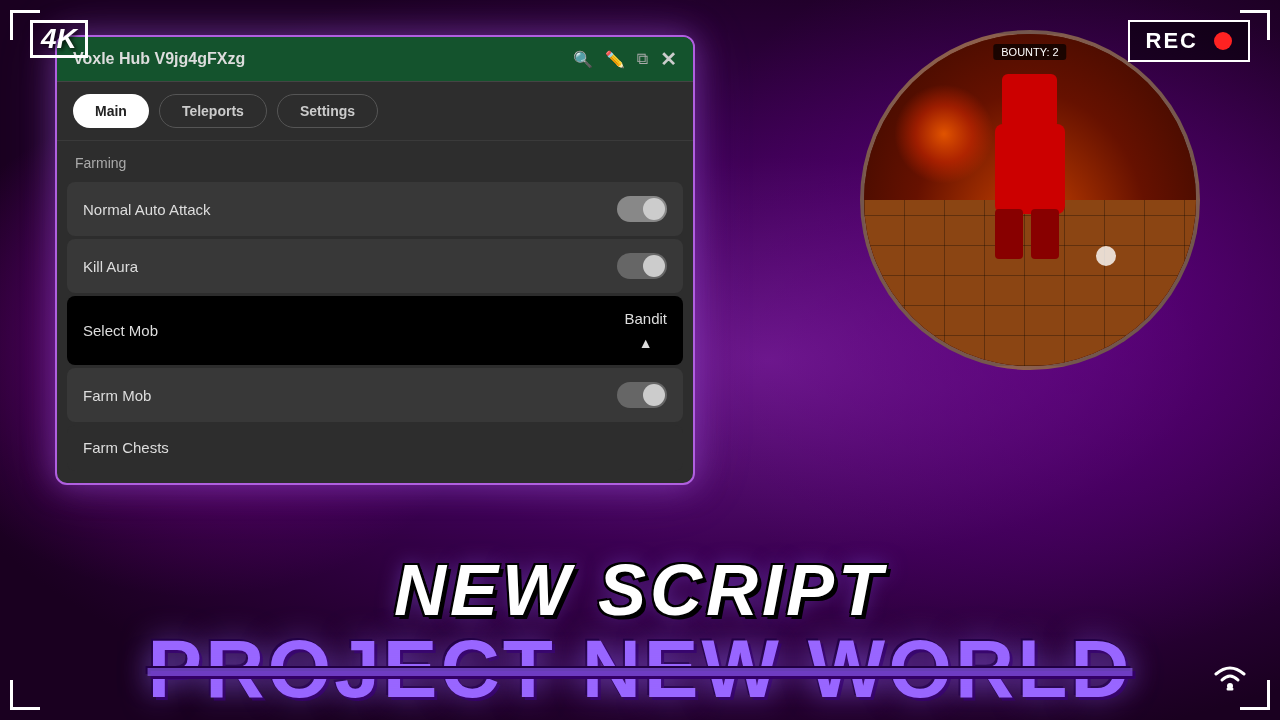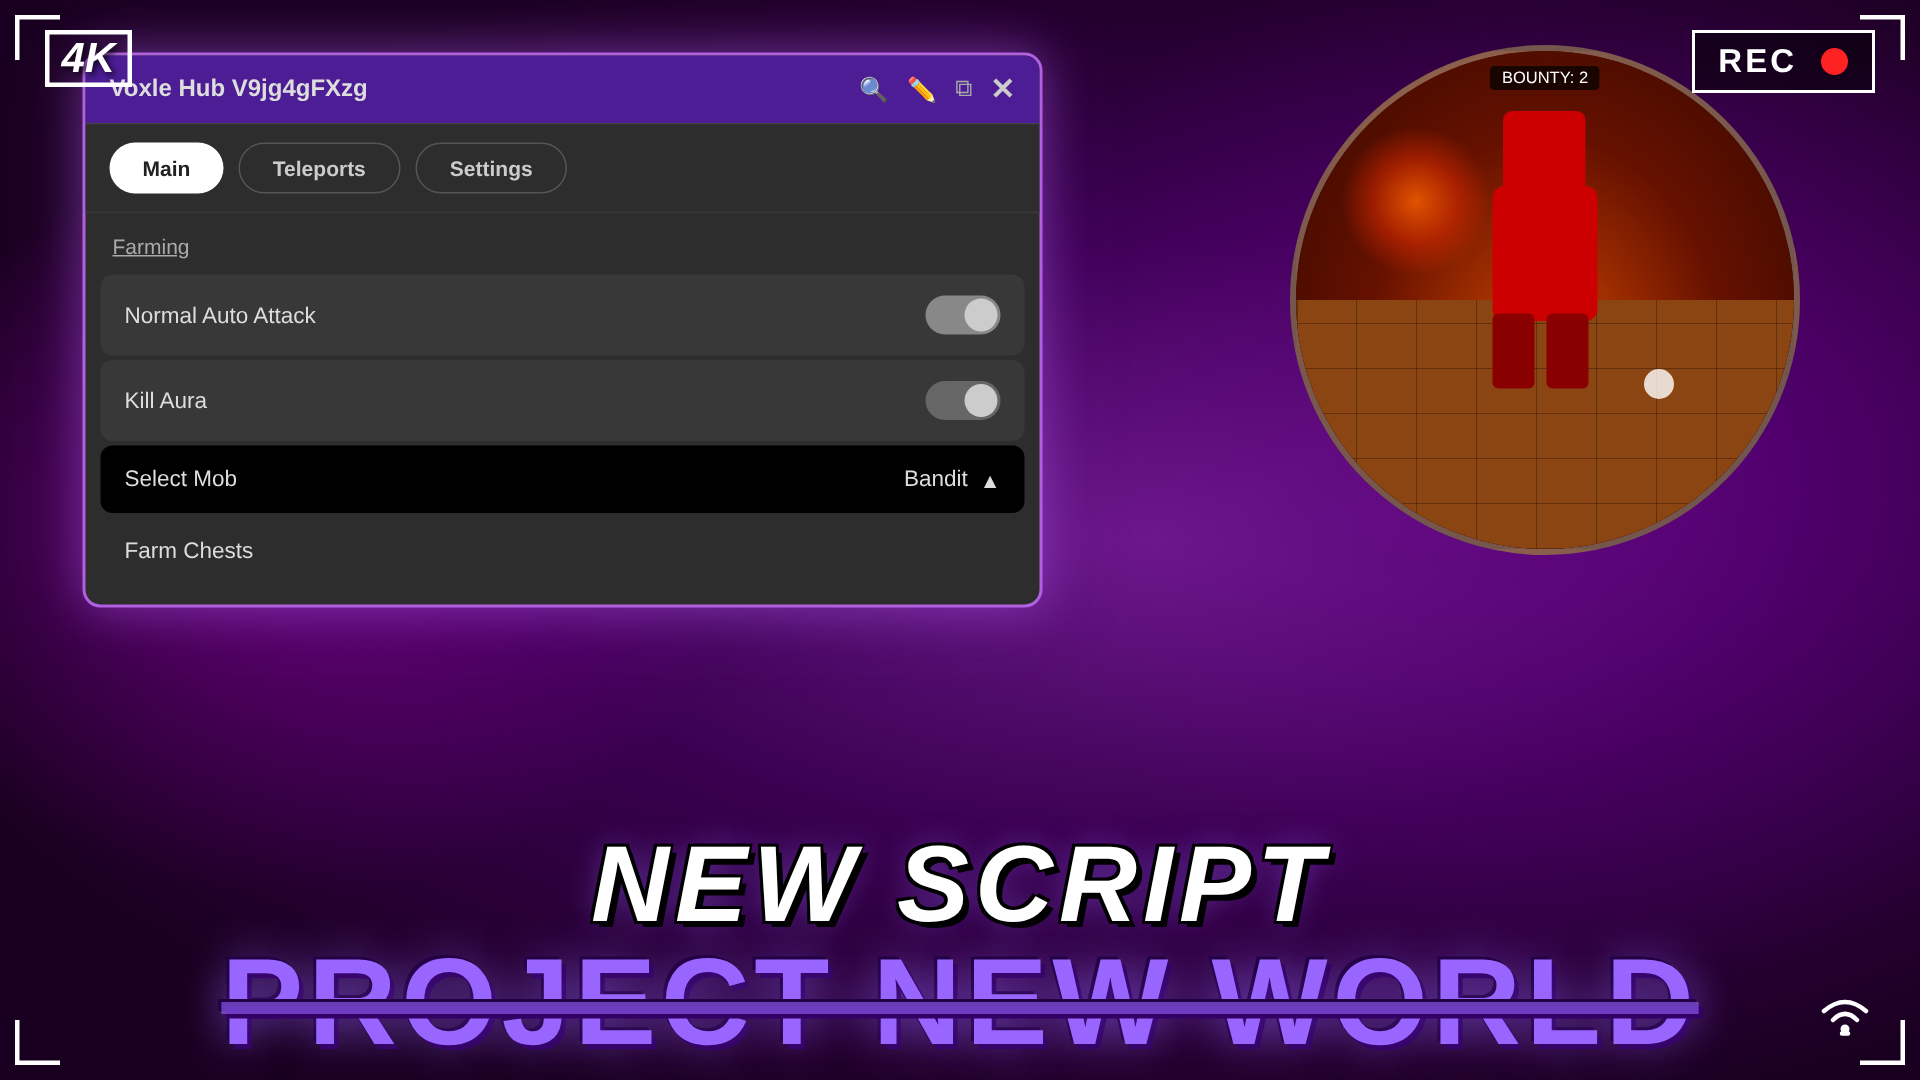--- a/index.html
+++ b/index.html
@@ -206,21 +206,21 @@
       width: 640px;
       background: #2d2d2d;
       border-radius: 12px;
       border: 2px solid #b060e0;
       z-index: 8;
       box-shadow: 0 0 30px rgba(160, 80, 220, 0.5), 0 0 60px rgba(160, 80, 220, 0.2);
       overflow: hidden;
     }
 
     .gui-titlebar {
-      background: #4c1d95;
+      background: #14532d;
       padding: 10px 16px;
       display: flex;
       align-items: center;
       justify-content: space-between;
       border-bottom: 1px solid #444;
     }
     .gui-title {
       color: #dddddd;
       font-size: 16px;
       font-weight: 600;
@@ -271,21 +271,20 @@
 
     
     .gui-content {
       padding: 10px 0;
     }
 
     .section-label {
       color: #aaaaaa;
       font-size: 14px;
       padding: 4px 18px 8px 18px;
-      text-decoration: underline;
     }
 
     .row-item {
       background: #383838;
       margin: 3px 10px;
       padding: 14px 16px;
       border-radius: 8px;
       display: flex;
       align-items: center;
       justify-content: space-between;
@@ -345,20 +344,21 @@
       display: flex;
       align-items: center;
       justify-content: space-between;
     }
     .select-value {
       display: flex;
       align-items: center;
       gap: 8px;
       color: #dddddd;
       font-size: 15px;
+      flex-direction: column;
     }
     .chevron-up {
       font-size: 14px;
       color: #dddddd;
     }
 
     
     .plain-row {
       background: #2d2d2d;
       margin: 2px 10px;
@@ -504,20 +504,28 @@
     <div class="select-row">
       <div class="select-header">
         <span class="row-label">Select Mob</span>
         <div class="select-value">
           <span>Bandit</span>
           <span class="chevron-up">▲</span>
         </div>
       </div>
     </div>
 
+    <div class="row-item">
+      <span class="row-label">Farm Mob</span>
+      <div class="toggle">
+        <div class="toggle-track">
+          <div class="toggle-thumb on-pos"></div>
+        </div>
+      </div>
+    </div>
 
 
     <div class="plain-row">
       <span class="plain-label">Farm Chests</span>
     </div>
   </div>
 </div>
 
 <div class="overlay-text">
   <div class="new-script-text">NEW SCRIPT</div>

